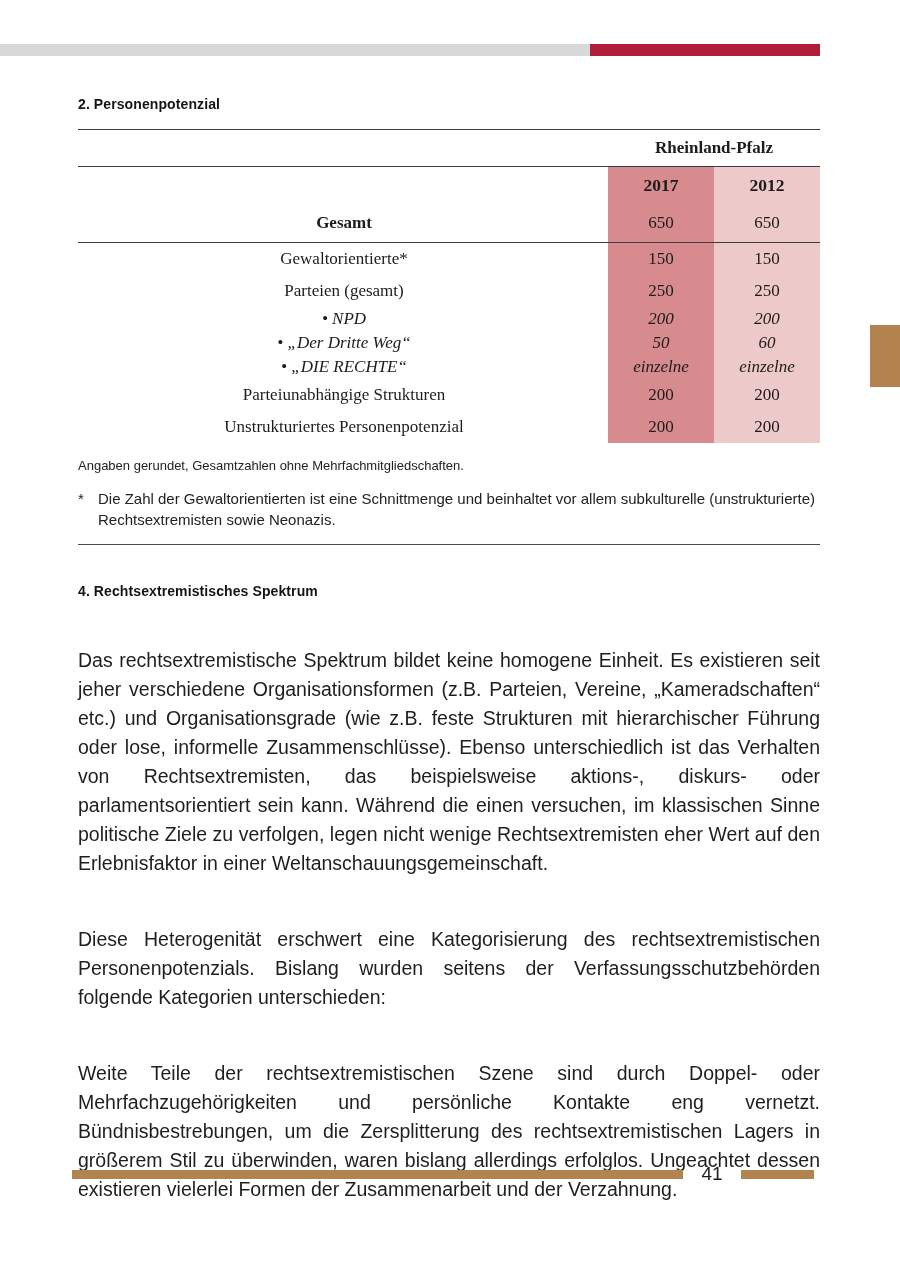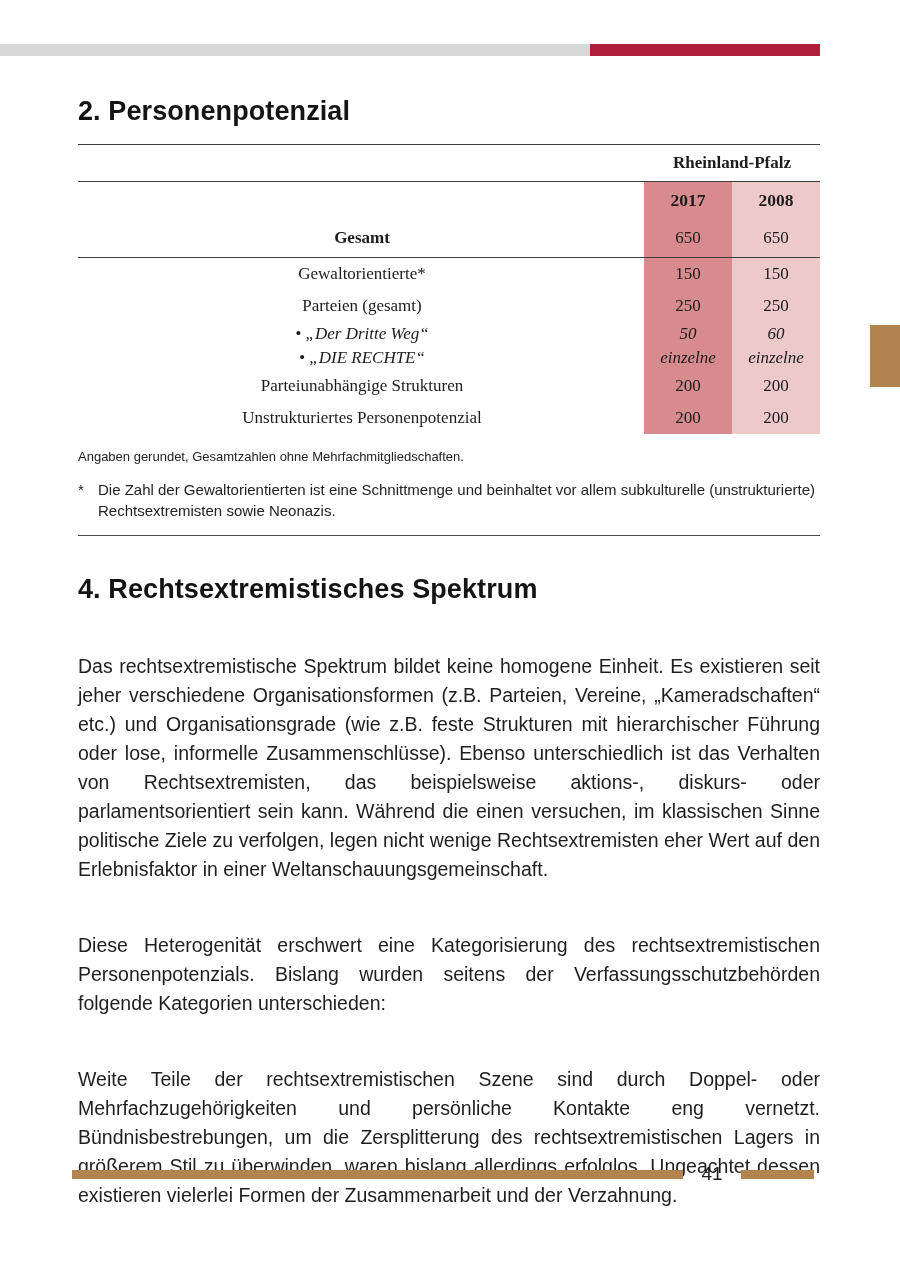--- a/index.html
+++ b/index.html
@@ -8,27 +8,27 @@
     position:relative; width:900px; height:1276px; margin:0 auto;
     background:#ffffff; overflow:hidden;
     font-family:"Liberation Sans", sans-serif; color:#1c1c1c;
   }
   .topbar-gray { position:absolute; top:44px; left:0; width:590px; height:12px; background:var(--bar-gray,#d8d8d8); }
   .topbar-red  { position:absolute; top:44px; left:590px; width:230px; height:12px; background:var(--accent-red,#b01f3a); }
   .side-tab { position:absolute; top:325px; right:0; width:30px; height:62px; background:var(--tab-brown,#b3834f); }
 
   .content { position:absolute; left:78px; top:96px; width:742px; }
 
-  .heading { font-size:27px; font-weight:bold; color:#141414; letter-spacing:0.1px; }
+  .heading { font-size:14px; font-weight:bold; color:#141414; letter-spacing:0.1px; }
   .sec2-heading { margin-bottom:17px; }
 
   table.ptable { width:100%; border-collapse:collapse; border-top:1px solid #3d3d3d; font-size:17px; color:#1c1c1c; }
   .ptable td { vertical-align:middle;font-family:Liberation Serif, serif; }
   .ptable .lbl { text-align:center; padding-left:2px; }
-  .ptable .val { width:88px; text-align:center; }
+  .ptable .val { width:106px; text-align:center; }
   .c17 { background:var(--col-2017,#d88b8e); }
   .c16 { background:var(--col-2016,#eec9ca); }
   .row-region td { border-bottom:1px solid #3d3d3d; padding:8px 0; font-weight:bold; }
   .row-region .span2 { text-align:center; }
   .row-colhead td { padding:8px 0; font-weight:bold; font-size:17.5px; }
   .row-gesamt td { padding:9px 0; border-bottom:1px solid #3d3d3d; }
   .row-gesamt .lbl { font-weight:bold; }
   .row-std td { padding:6px 0; }
   .row-bullet td { padding:2px 0; font-style:italic; }
 
@@ -64,36 +64,41 @@
 
     <table class="ptable">
       <tbody>
           <tr class="row-region">
         <td class="lbl"></td>
         <td class="span2" colspan="2">Rheinland-Pfalz</td>
       </tr>
       <tr class="row-colhead">
         <td class="lbl"></td>
         <td class="val c17">2017</td>
-        <td class="val c16">2008</td>
+        <td class="val c16">2012</td>
       </tr>
       <tr class="row-gesamt">
         <td class="lbl">Gesamt</td>
         <td class="val c17">650</td>
         <td class="val c16">650</td>
       </tr>
       <tr class="row-std">
         <td class="lbl">Gewaltorientierte*</td>
         <td class="val c17">150</td>
         <td class="val c16">150</td>
       </tr>
       <tr class="row-std">
         <td class="lbl">Parteien (gesamt)</td>
         <td class="val c17">250</td>
         <td class="val c16">250</td>
+      </tr>
+      <tr class="row-bullet">
+        <td class="lbl">• NPD</td>
+        <td class="val c17">200</td>
+        <td class="val c16">200</td>
       </tr>
       <tr class="row-bullet">
         <td class="lbl">• „Der Dritte Weg“</td>
         <td class="val c17">50</td>
         <td class="val c16">60</td>
       </tr>
       <tr class="row-bullet">
         <td class="lbl">• „DIE RECHTE“</td>
         <td class="val c17">einzelne</td>
         <td class="val c16">einzelne</td>

